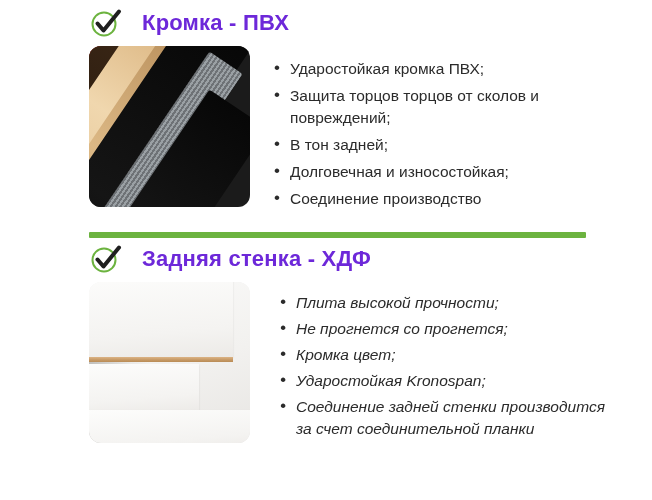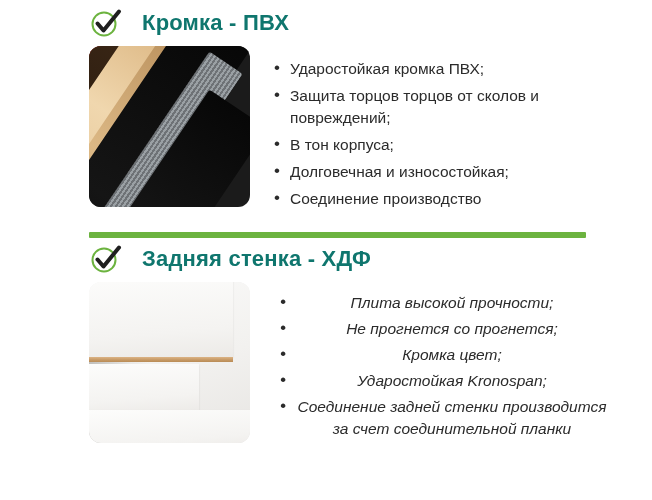--- a/index.html
+++ b/index.html
@@ -23,21 +23,21 @@
     background: #ffffff;
   }
 
   
   .section {
     position: absolute;
     left: 0;
     width: 652px;
   }
   #section-edge  { top: 0px;   }
-  #section-back  { top: 236px; text-align: center; }
+  #section-back  { top: 236px; }
 
   
   .heading-row {
     position: relative;
     height: 46px;
     padding-left: 88px;
     display: flex;
     align-items: center;
   }
 
@@ -47,21 +47,21 @@
     top: 8px;
     width: 34px;
     height: 30px;
     display: block;
   }
 
   .heading-title {
     margin-left: 54px;
     font-size: 22px;
     font-weight: bold;
-    color: #0f766e;
+    color: #6d28d9;
     letter-spacing: .2px;
     line-height: 1;
     white-space: nowrap;
   }
 
   
   .body-row {
     position: relative;
     display: block;
   }
@@ -226,21 +226,21 @@
           <div class="band b-oak2"></div>
           <div class="band b-black"></div>
           <div class="band b-gray"></div>
           <div class="band b-black2"></div>
         </div>
       </div>
 
       <ul class="feature-list" id="list-edge">
         <li>Ударостойкая кромка ПВХ;</li>
         <li>Защита торцов торцов от сколов и повреждений;</li>
-        <li>В тон корпуса;</li>
+        <li>В тон задней;</li>
         <li>Долговечная и износостойкая;</li>
         <li>Соединение производство</li>
       </ul>
 
     </div>
   </div>
 
   <div class="divider"></div>
 
   <div class="section" id="section-back">

